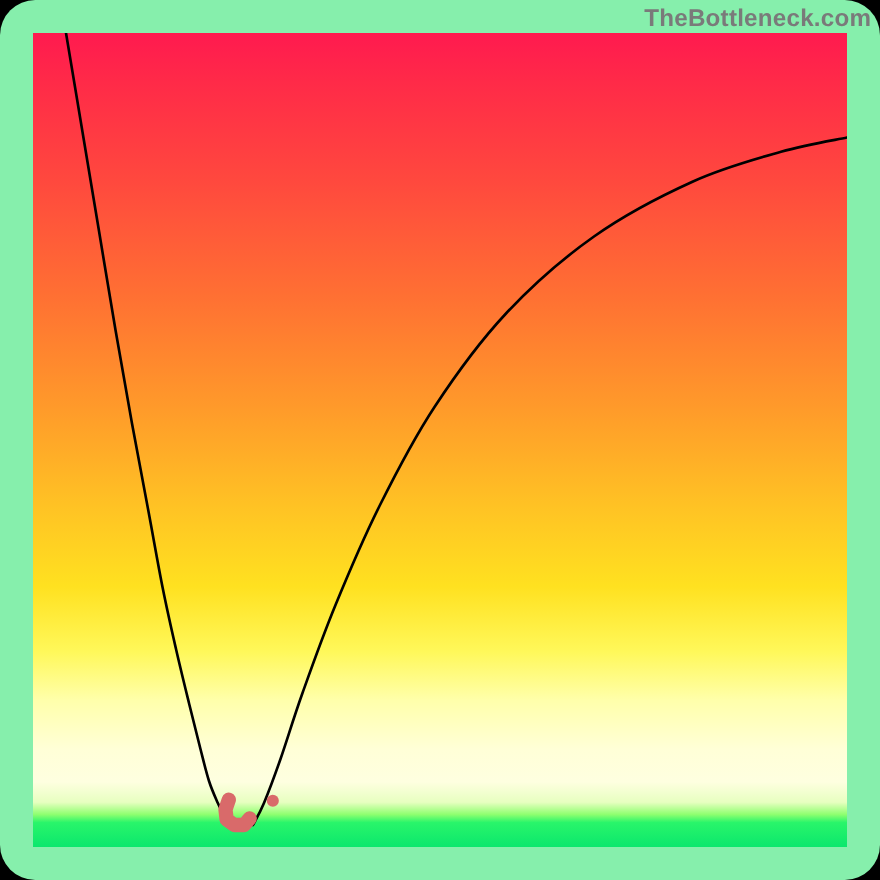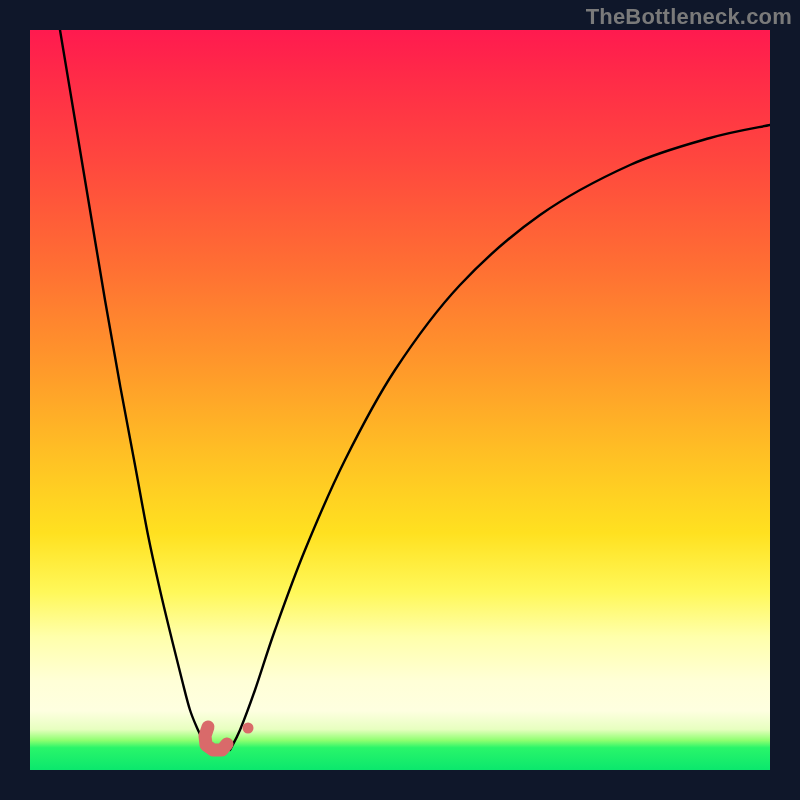--- a/index.html
+++ b/index.html
@@ -7,21 +7,22 @@
     padding: 0;
     width: 800px;
     height: 800px;
     background: #000;
     overflow: hidden;
     font-family: Arial, Helvetica, sans-serif;
   }
   .frame {
     position: absolute;
     inset: 0;
-    background: #0f172a;
+    background: #86efac;
+    border-radius: 32px;
   }
   .plot-area {
     position: absolute;
     left: 30px;
     top: 30px;
     width: 740px;
     height: 740px;
     overflow: hidden;
   }
   .gradient-bg {

